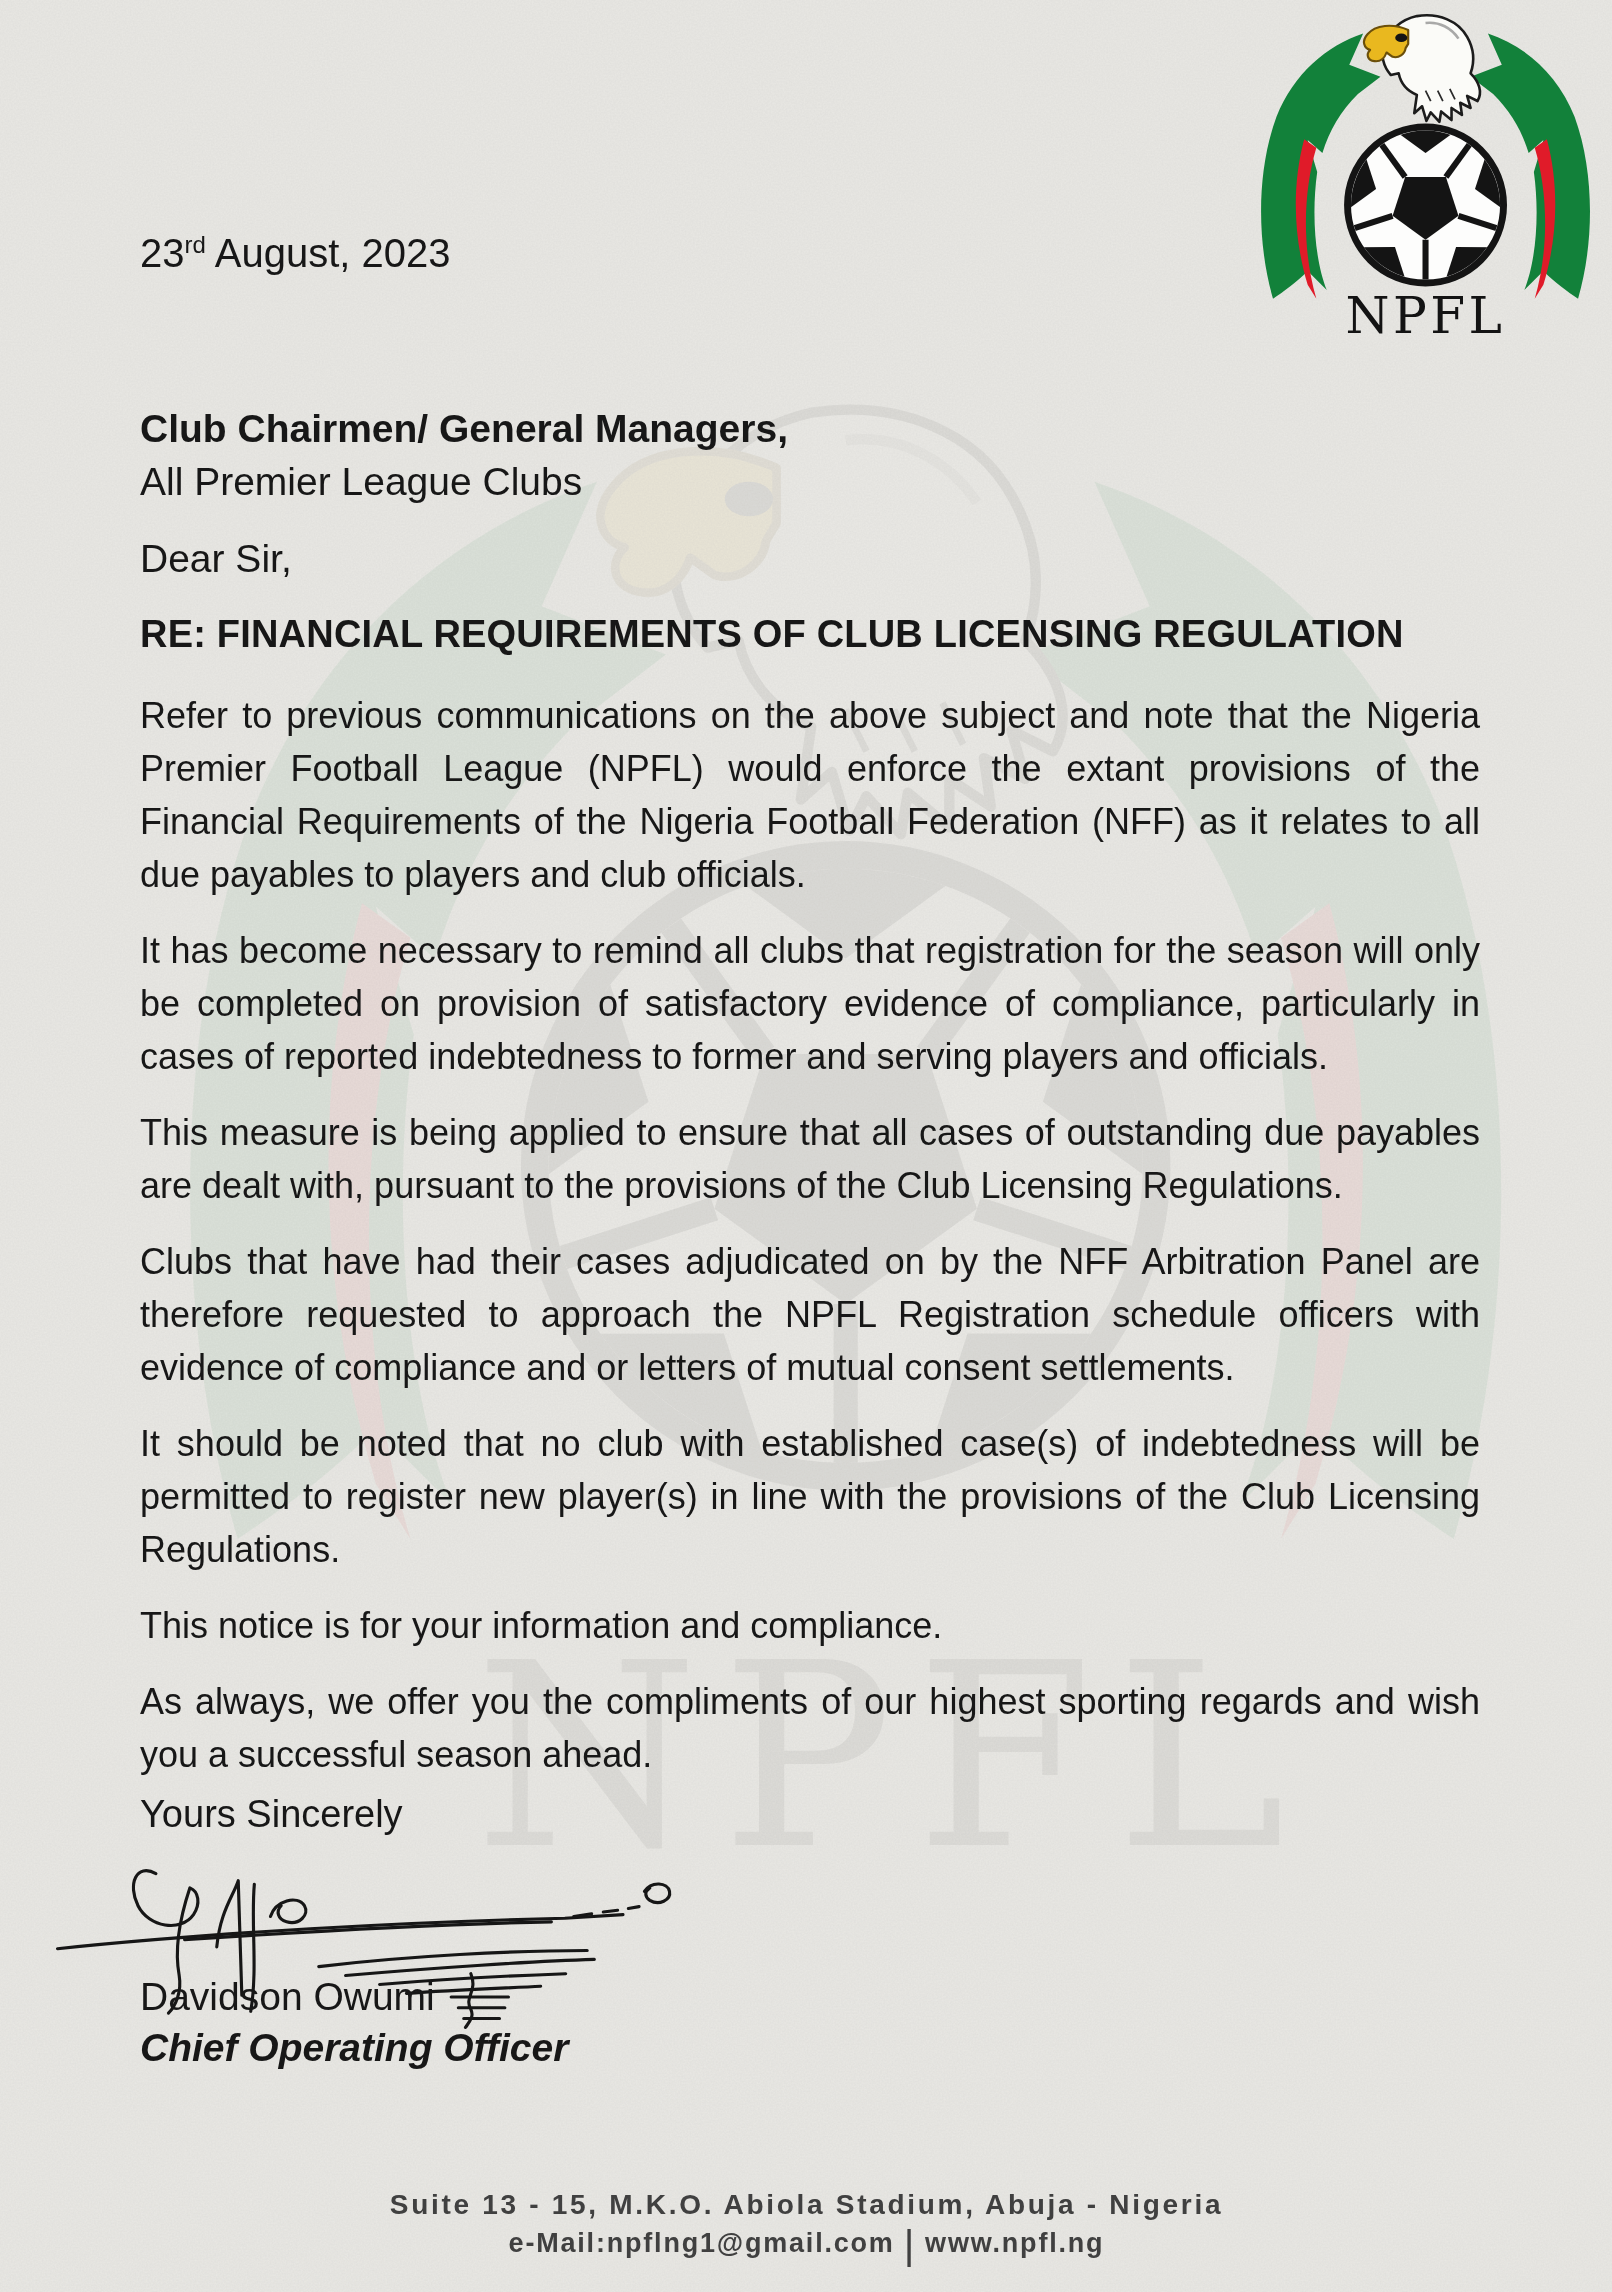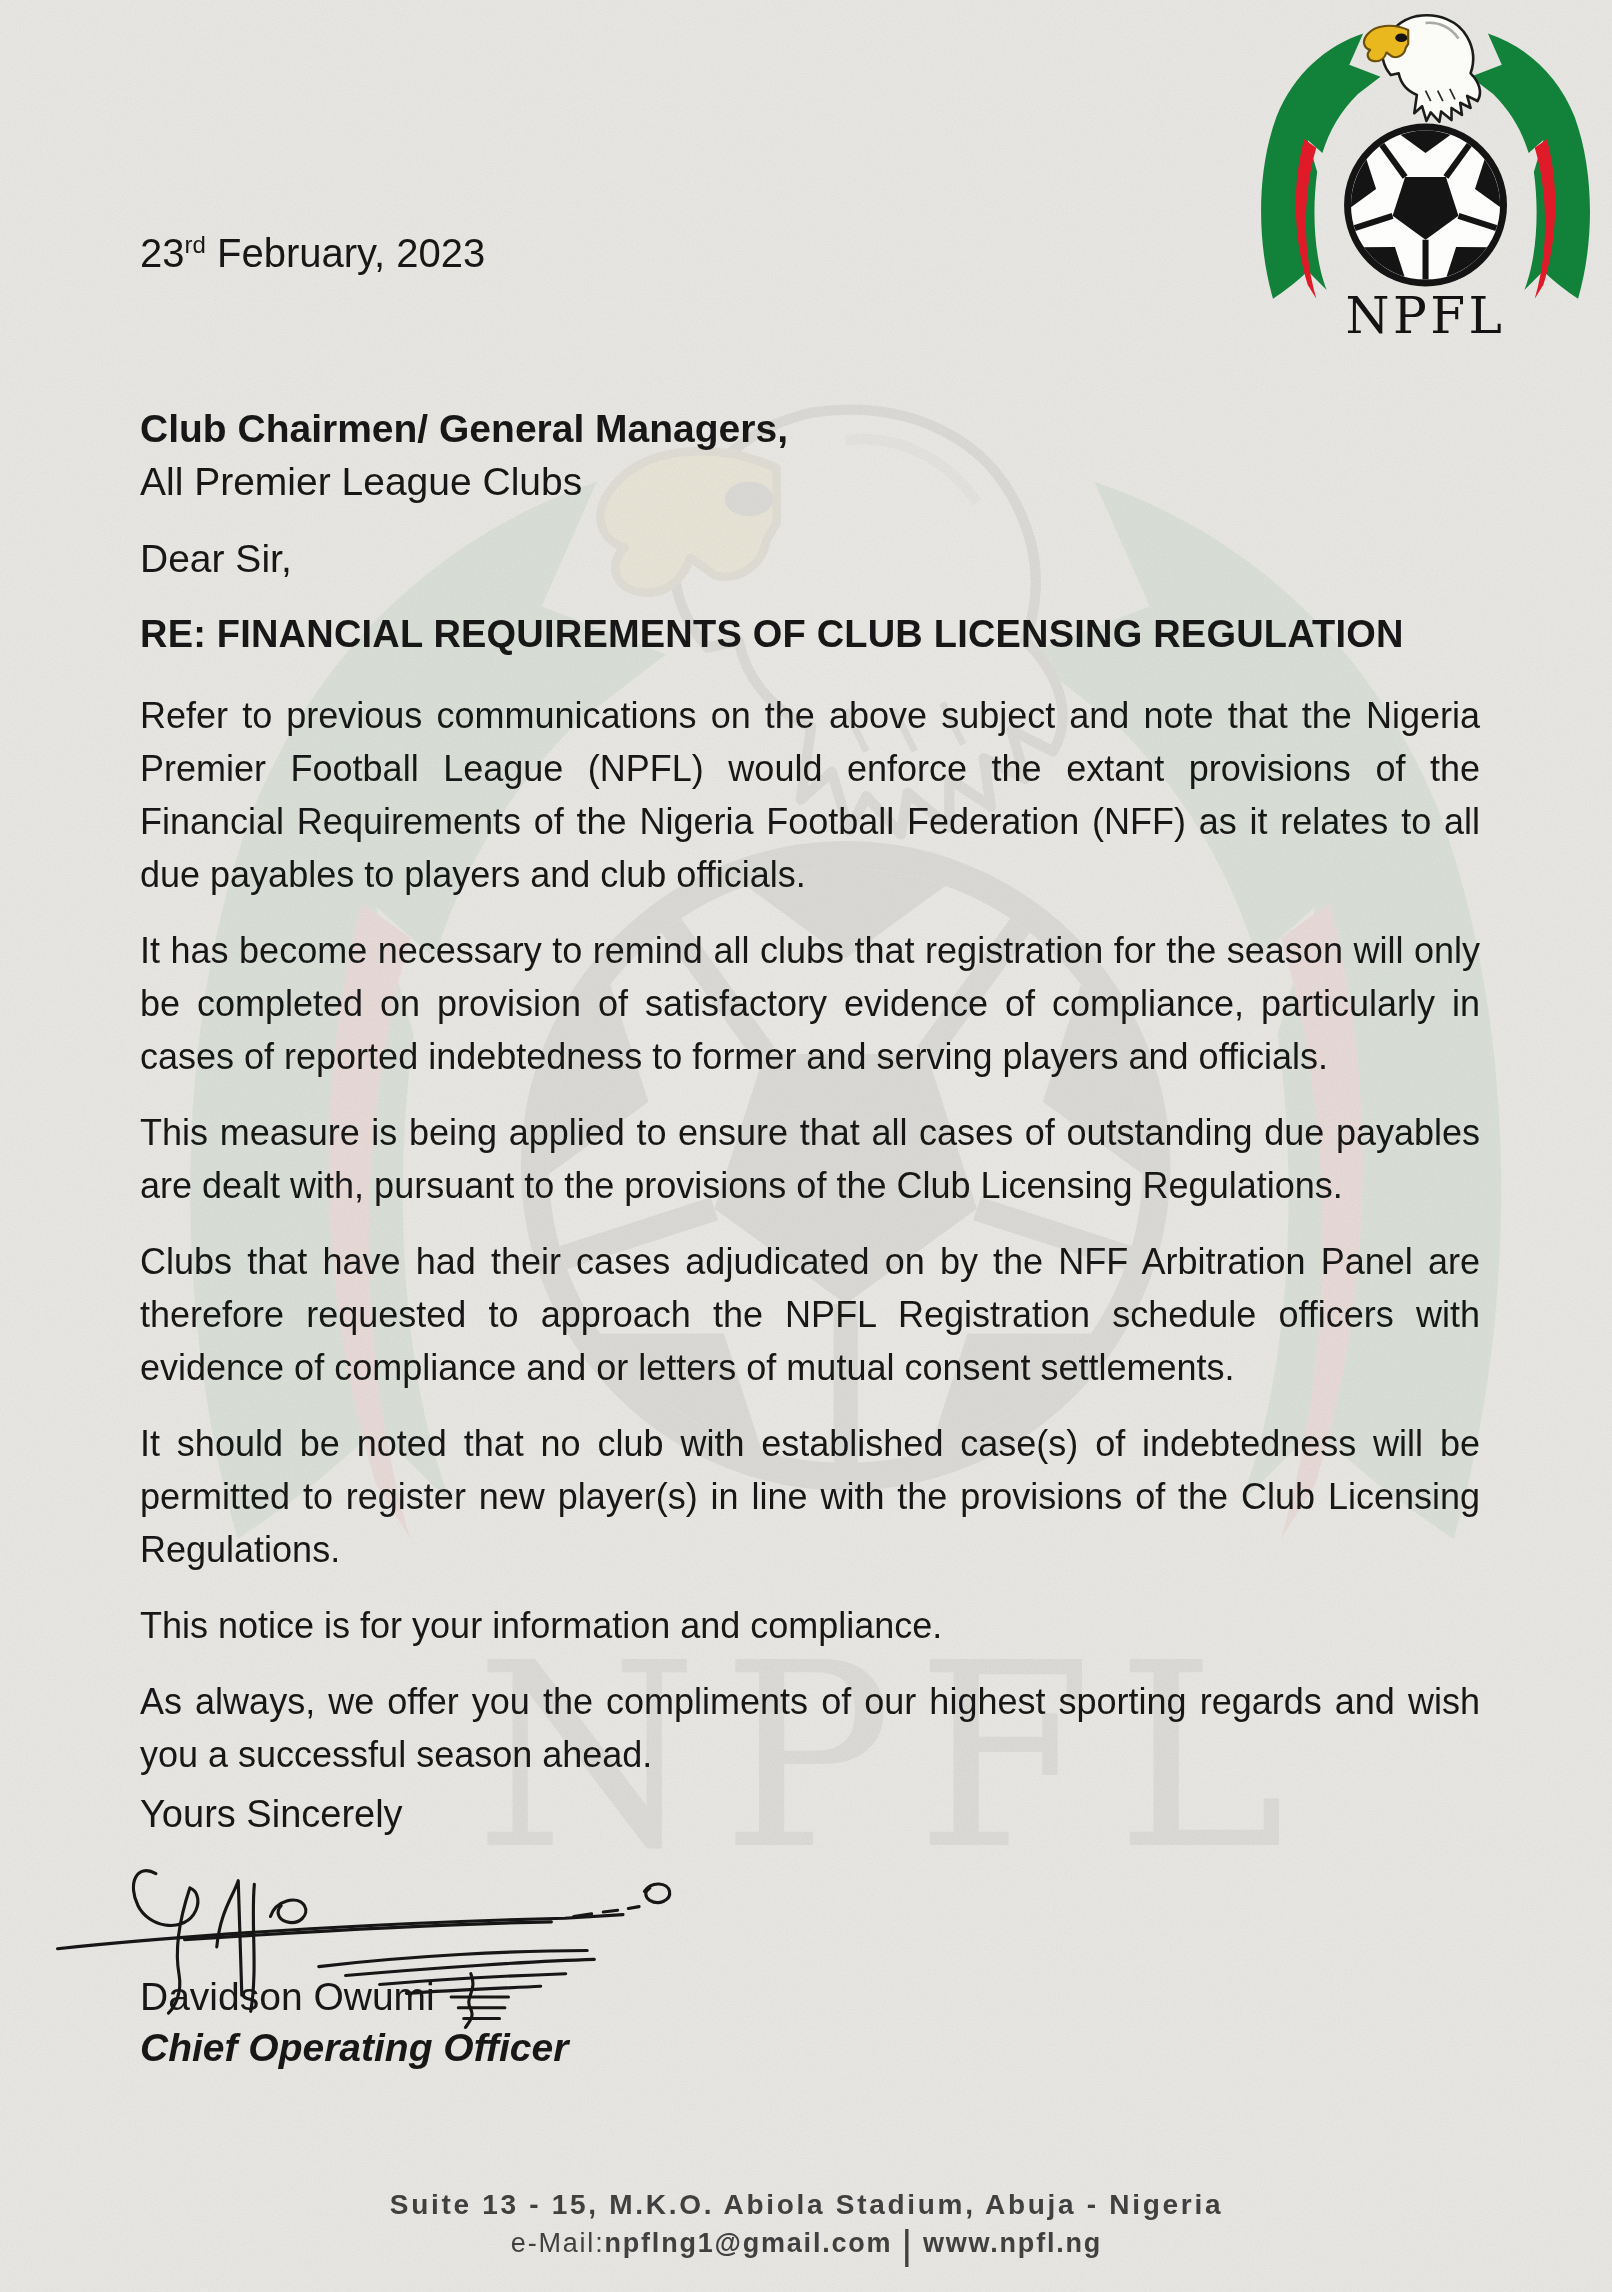--- a/index.html
+++ b/index.html
@@ -28,21 +28,21 @@
   .subject{position:absolute;left:140px;top:613px;font-size:38px;font-weight:700;letter-spacing:0.2px;}
   .bodytext{position:absolute;left:140px;top:673px;width:1340px;}
   .bodytext p{margin:16px 0 23px 0;font-size:36px;line-height:53px;text-align:justify;}
   .closing{position:absolute;left:140px;top:1793px;font-size:38px;}
   .sig-svg{position:absolute;left:50px;top:1861px;width:627px;height:170px;}
   .signer{position:absolute;left:140px;top:1975px;font-size:39px;font-weight:400;}
   .signer-title{position:absolute;left:140px;top:2026px;font-size:39px;font-weight:700;font-style:italic;}
   .footer{position:absolute;left:0;top:2189px;width:100%;text-align:center;color:#404040;}
   .footer .line1{font-size:28px;font-weight:700;letter-spacing:2.7px;}
   .footer .line2{margin-top:7.2px;font-size:27px;letter-spacing:1.8px;}
-  .footer .email-label{font-weight:400;}
+  .footer .email-label{font-weight:700;}
   .footer .bold{font-weight:700;}
   .footer .pipe{font-weight:300;font-size:41px;vertical-align:-7.2px;margin:0 9px;display:inline-block;line-height:0;}
 </style>
 </head>
 <body>
 
 <div class="page">
 
   <svg width="0" height="0" style="position:absolute" aria-hidden="true">
     <defs>
@@ -100,21 +100,21 @@
   <svg class="wm-crest" viewBox="0 0 420 345">
     <use href="#crest"></use>
   </svg>
   <div class="wm-text">NPFL</div>
 
   <svg class="logo-svg" viewBox="0 0 420 400">
     <use href="#crest"></use>
     <text class="logo-caption" x="206" y="374" text-anchor="middle">NPFL</text>
   </svg>
 
-  <div class="date"><span>23</span><sup>rd</sup><span> February, 2023</span></div>
+  <div class="date"><span>23</span><sup>rd</sup><span> August, 2023</span></div>
 
   <div class="addr1">Club Chairmen/ General Managers,</div>
   <div class="addr2">All Premier League Clubs</div>
   <div class="salute">Dear Sir,</div>
   <div class="subject">RE: FINANCIAL REQUIREMENTS OF CLUB LICENSING REGULATION</div>
 
   <div class="bodytext">
     <p>Refer to previous communications on the above subject and note that the Nigeria Premier Football League (NPFL) would enforce the extant provisions of the Financial Requirements of the Nigeria Football Federation (NFF) as it relates to all due payables to players and club officials.</p>
     <p>It has become necessary to remind all clubs that registration for the season will only be completed on provision of satisfactory evidence of compliance, particularly in cases of reported indebtedness to former and serving players and officials.</p>
     <p>This measure is being applied to ensure that all cases of outstanding due payables are dealt with, pursuant to the provisions of the Club Licensing Regulations.</p>

